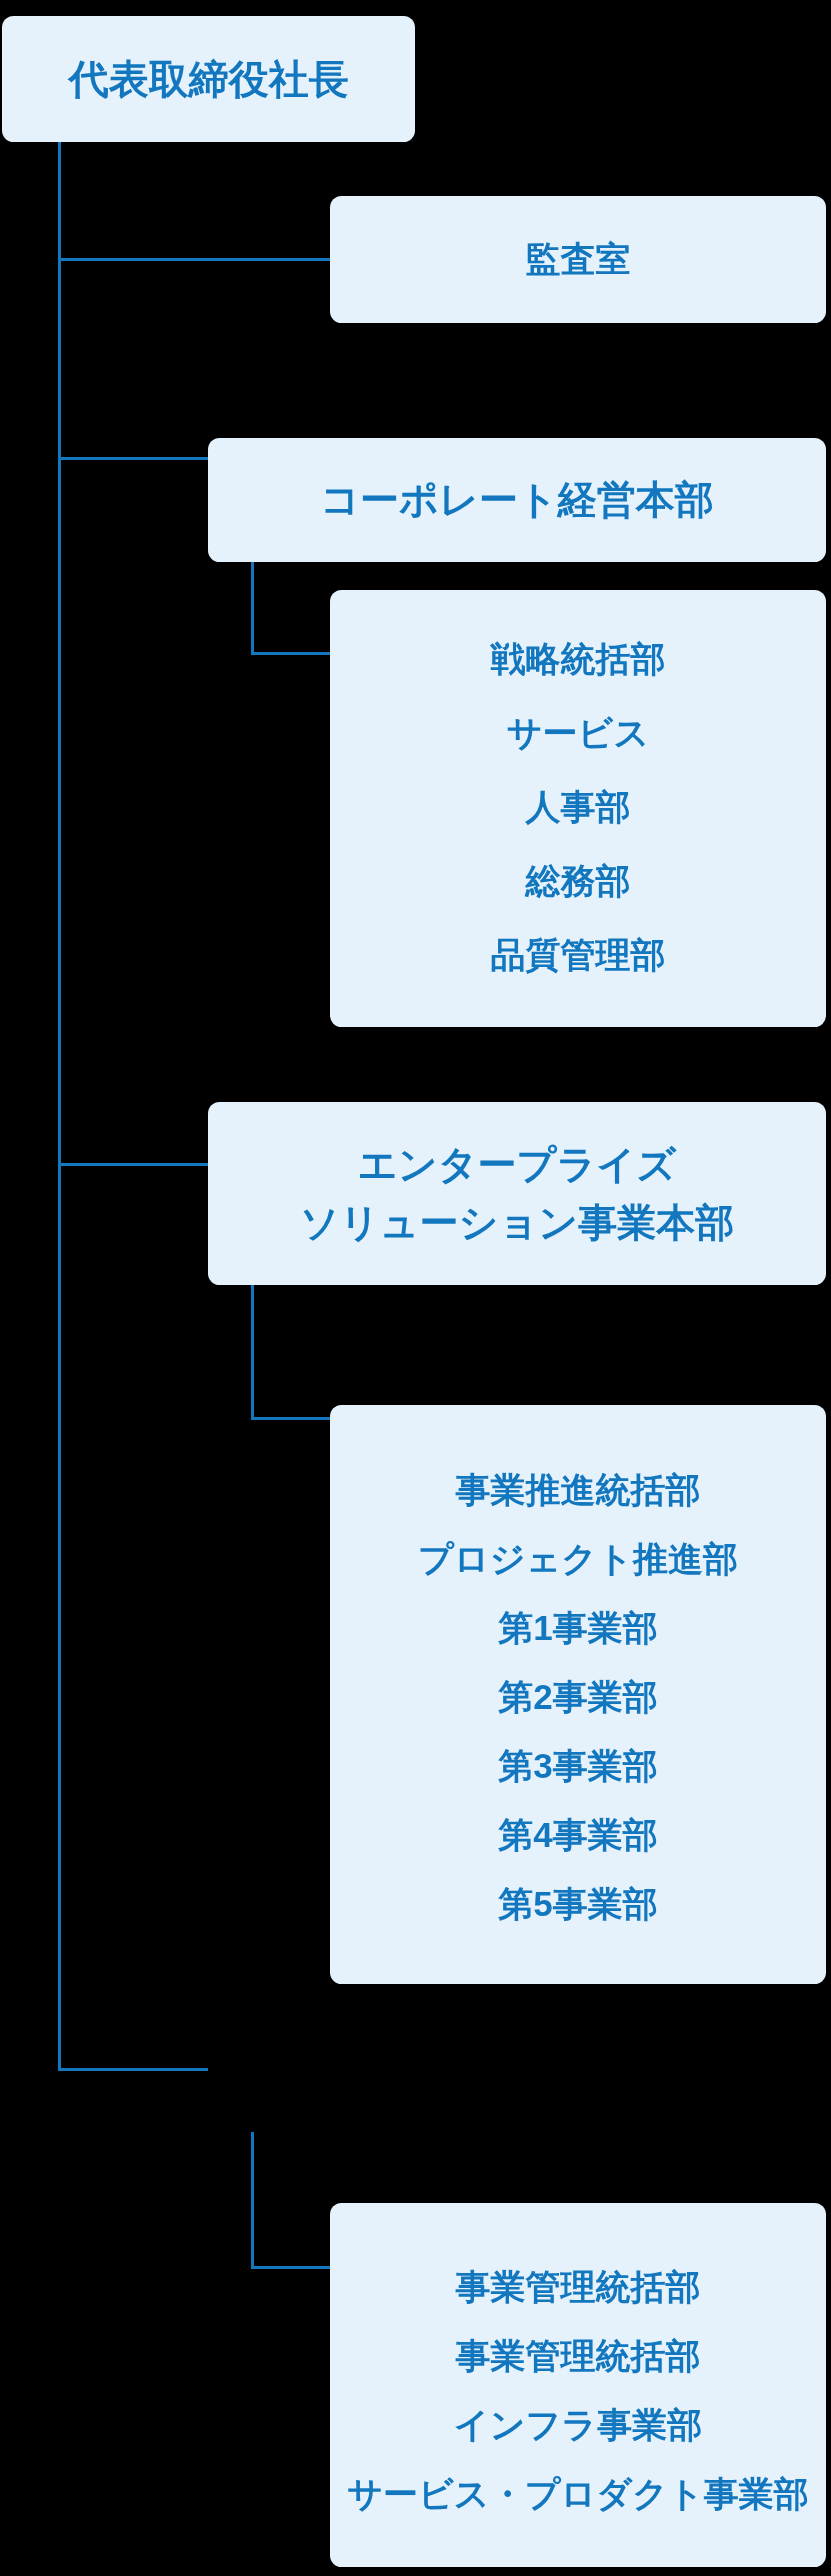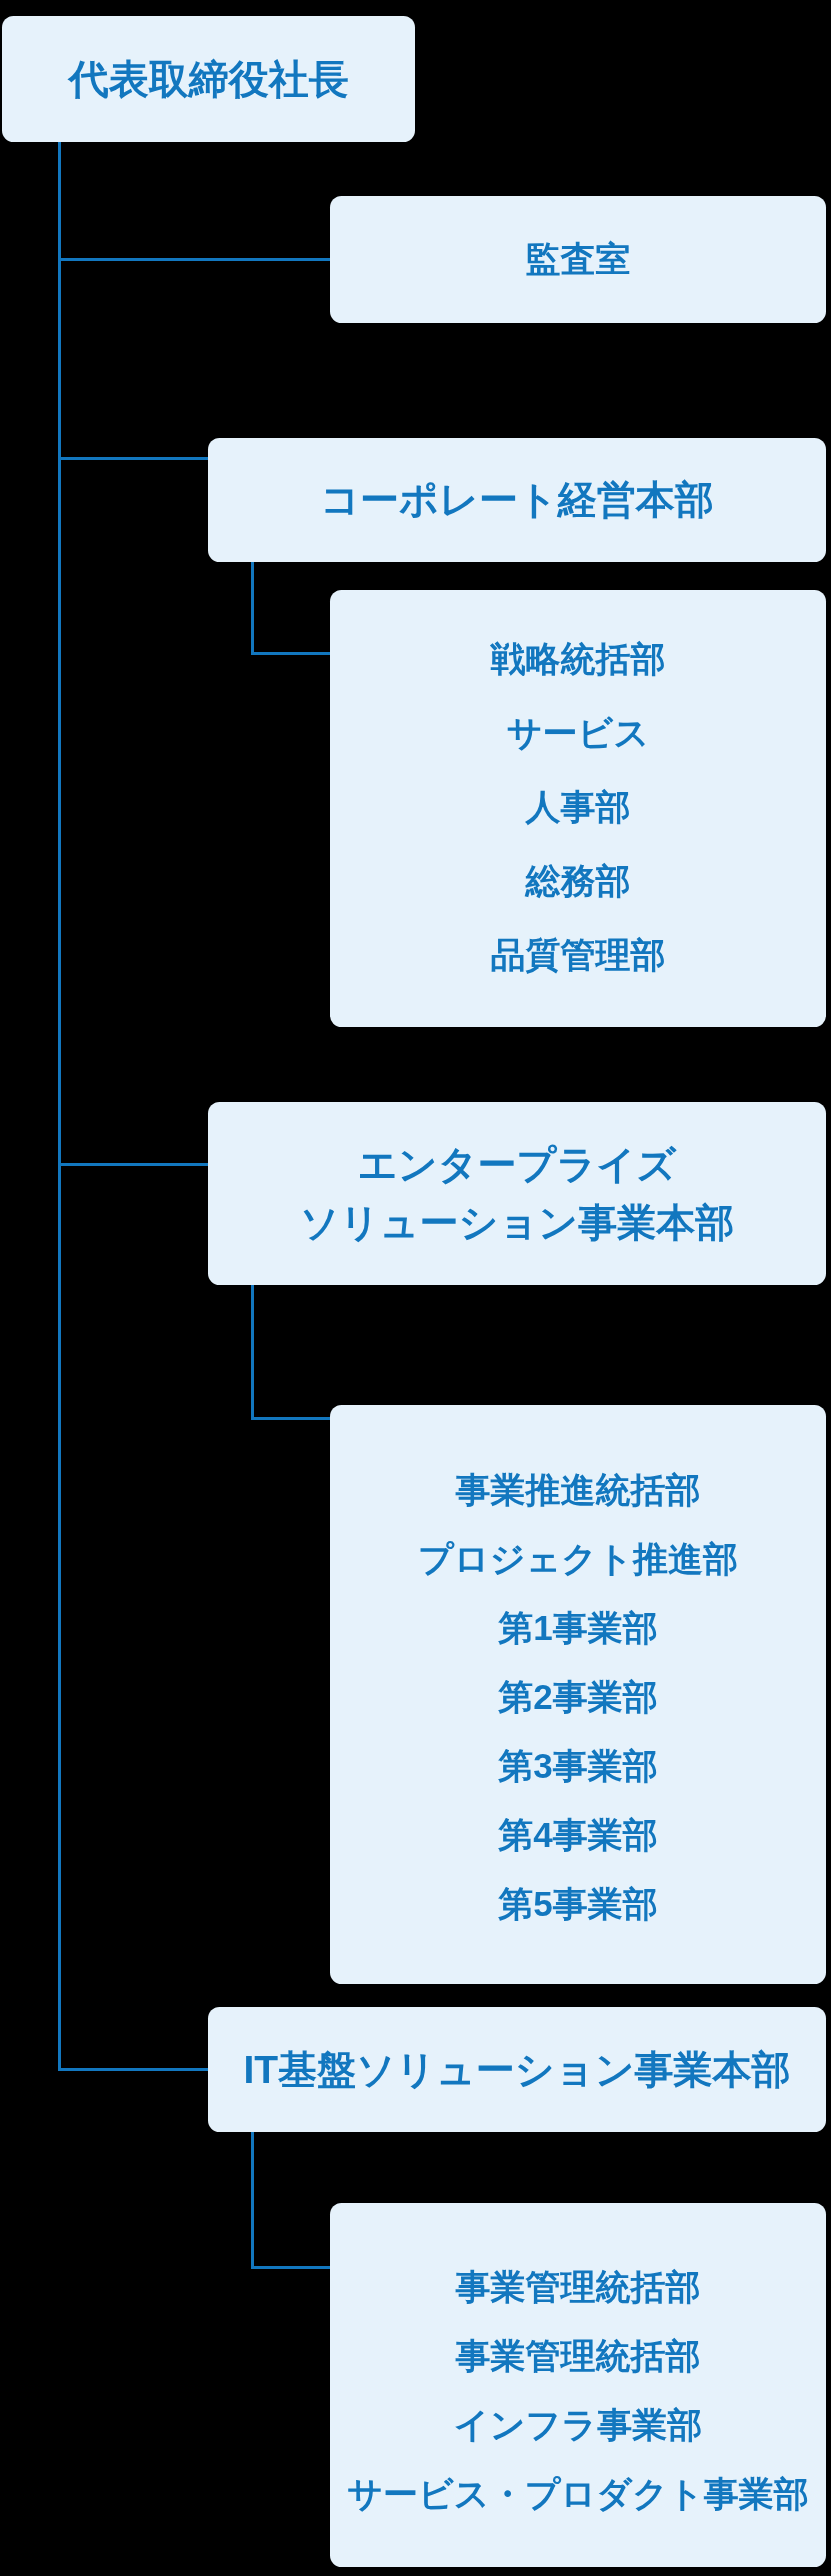--- a/index.html
+++ b/index.html
@@ -104,23 +104,20 @@
   <div class="dept-list dept-list-enterprise">
     <div class="dept-item">事業推進統括部</div>
     <div class="dept-item">プロジェクト推進部</div>
     <div class="dept-item">第1事業部</div>
     <div class="dept-item">第2事業部</div>
     <div class="dept-item">第3事業部</div>
     <div class="dept-item">第4事業部</div>
     <div class="dept-item">第5事業部</div>
   </div>
 
-  <div class="box box-itbase">
-    <span>IT基盤ソリューション事業本部</span>
-  </div>
 
   <div class="dept-list dept-list-itbase">
     <div class="dept-item">事業管理統括部</div>
     <div class="dept-item">事業管理統括部</div>
     <div class="dept-item">インフラ事業部</div>
     <div class="dept-item">サービス・プロダクト事業部</div>
   </div>
 
 </div>
 

